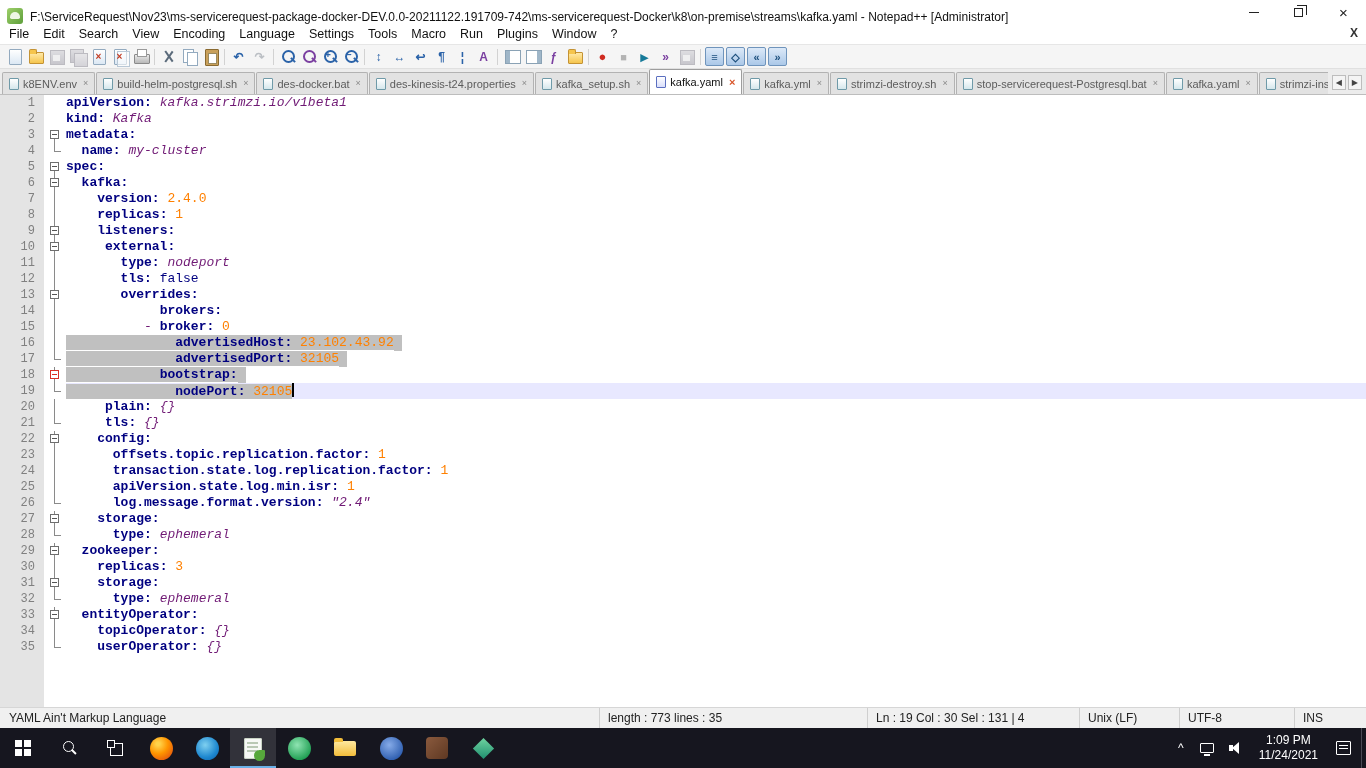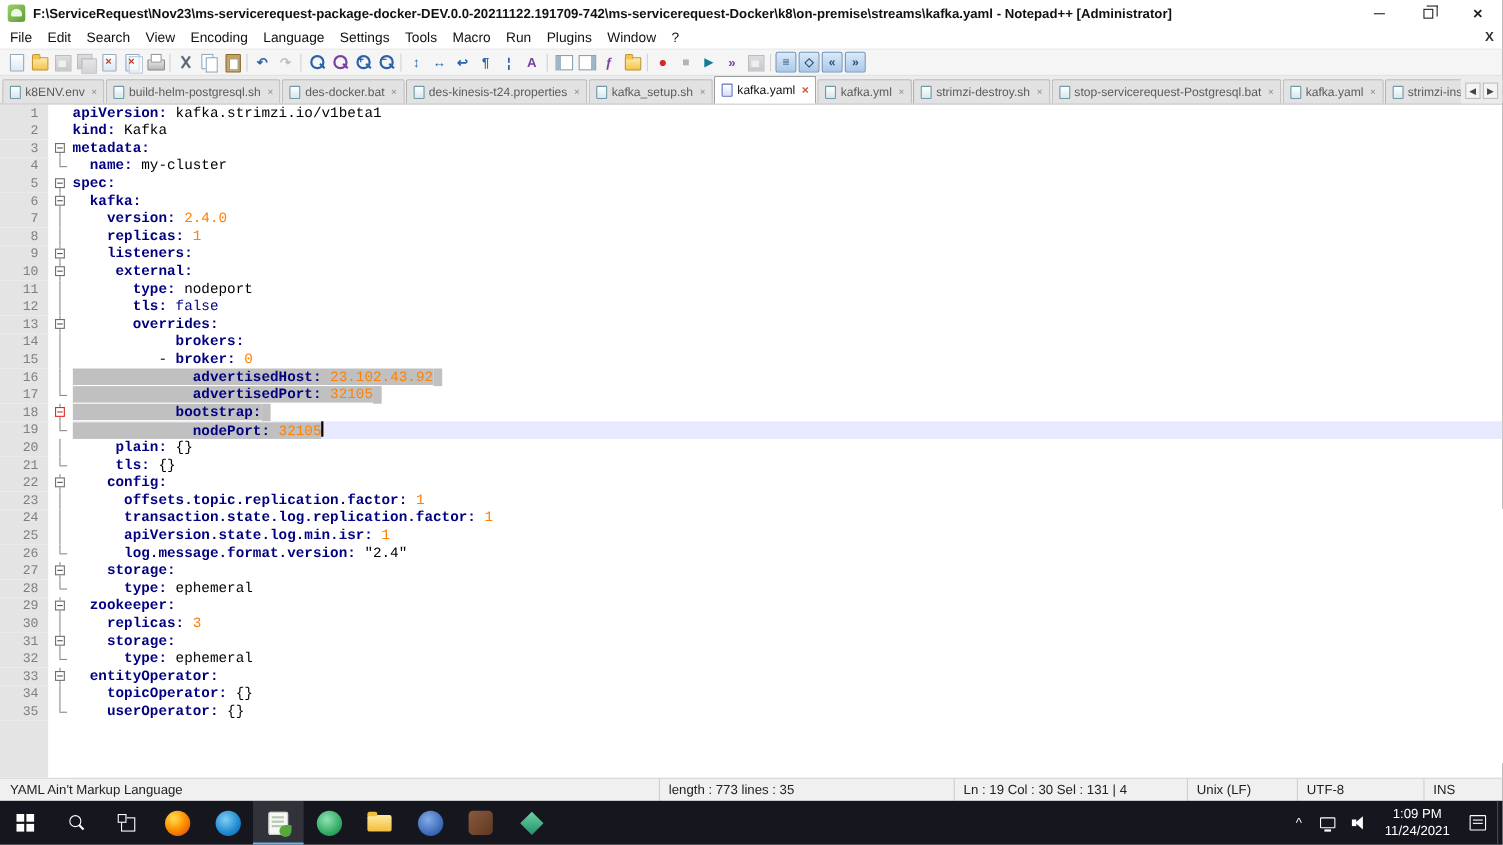--- a/index.html
+++ b/index.html
@@ -1,21 +1,21 @@
 <!DOCTYPE html>
 <html style="--sel-bg: #c0c0c0; --cur-line: #e8e8ff; --key-col: #000080; --num-col: #ff8000; --ln-col: #808080; --margin-bg: #e4e4e4;"><head>
 <meta charset="utf-8">
 <style>
   html,body{margin:0;padding:0;width:1366px;height:768px;overflow:hidden;
     font-family:"Liberation Sans", sans-serif;background:#000;}
   *{box-sizing:border-box;}
   .window{width:1366px;height:768px;display:flex;flex-direction:column;background:#fff;}
 
   
-  .titlebar{height:24px;display:flex;align-items:center;background:#fff;padding-left:7px;flex:none;font-weight:bold;}
+  .titlebar{height:24px;display:flex;align-items:flex-end;background:#fff;padding-left:7px;flex:none;}
   .app-ico{width:16px;height:16px;margin-right:7px;border-radius:3px;position:relative;
     background:linear-gradient(135deg,#9ed06a,#5d9e3a);}
   .app-ico::before{content:"";position:absolute;left:3px;top:4px;width:10px;height:7px;
     background:#eef7e6;border-radius:6px 6px 2px 2px;}
   .tb-title{flex:1;font-size:12px;color:#111;white-space:nowrap;overflow:hidden;}
   .tb-btns{display:flex;flex:none;}
   .tb-btn{width:45px;height:24px;display:flex;align-items:center;justify-content:center;color:#222;}
   .min-g{width:10px;height:1px;background:#222;}
   .res-g{position:relative;width:9px;height:9px;border:1px solid #222;background:#fff;}
   .res-g::before{content:"";position:absolute;top:-4px;left:2px;width:9px;height:9px;
@@ -120,21 +120,21 @@
   .f-box::before,.f-boxred::before{content:"";position:absolute;left:10px;top:0;height:3px;width:1px;background:#8a8a8a;}
   .f-box::after,.f-boxnt::after,.f-boxred::after{content:"";position:absolute;left:10px;top:12px;height:4px;width:1px;background:#8a8a8a;}
   .fbx{position:absolute;left:6px;top:3px;width:9px;height:9px;border:1px solid #6e6e6e;background:#fff;}
   .fbx::before{content:"";position:absolute;left:1px;right:1px;top:3px;height:1px;background:#555;}
   .f-boxred .fbx{border-color:#d93025;}
   .f-boxred .fbx::before{background:#d93025;}
   .ed-code{flex:1;white-space:pre;color:#000;}
   .ed-row.current .ed-code{background:var(--cur-line,#e8e8ff);}
   .selbg{background:var(--sel-bg,#c0c0c0);}
   .tk.k{color:var(--key-col,#000080);font-weight:bold;}
-  .tk.t{color:#000000;}
+  .tk.t{color:#701a75;font-style:italic;}
   .tk.n{color:var(--num-col,#ff8000);}
   .tk.w{color:var(--key-col,#000080);}
   .sel-eol{display:inline-block;width:8px;height:16px;background:var(--sel-bg,#c0c0c0);vertical-align:top;}
   .caret{display:inline-block;width:2px;height:14px;background:#000;vertical-align:-2px;}
   .ed-fill{flex:1;display:flex;}
   .ed-fill .ed-num,.ed-fill .ed-fold{height:auto;}
 
   
   .statusbar{height:21px;background:#f0f0f0;border-top:1px solid #d6d6d6;display:flex;
     align-items:center;font-size:12px;color:#222;flex:none;}

